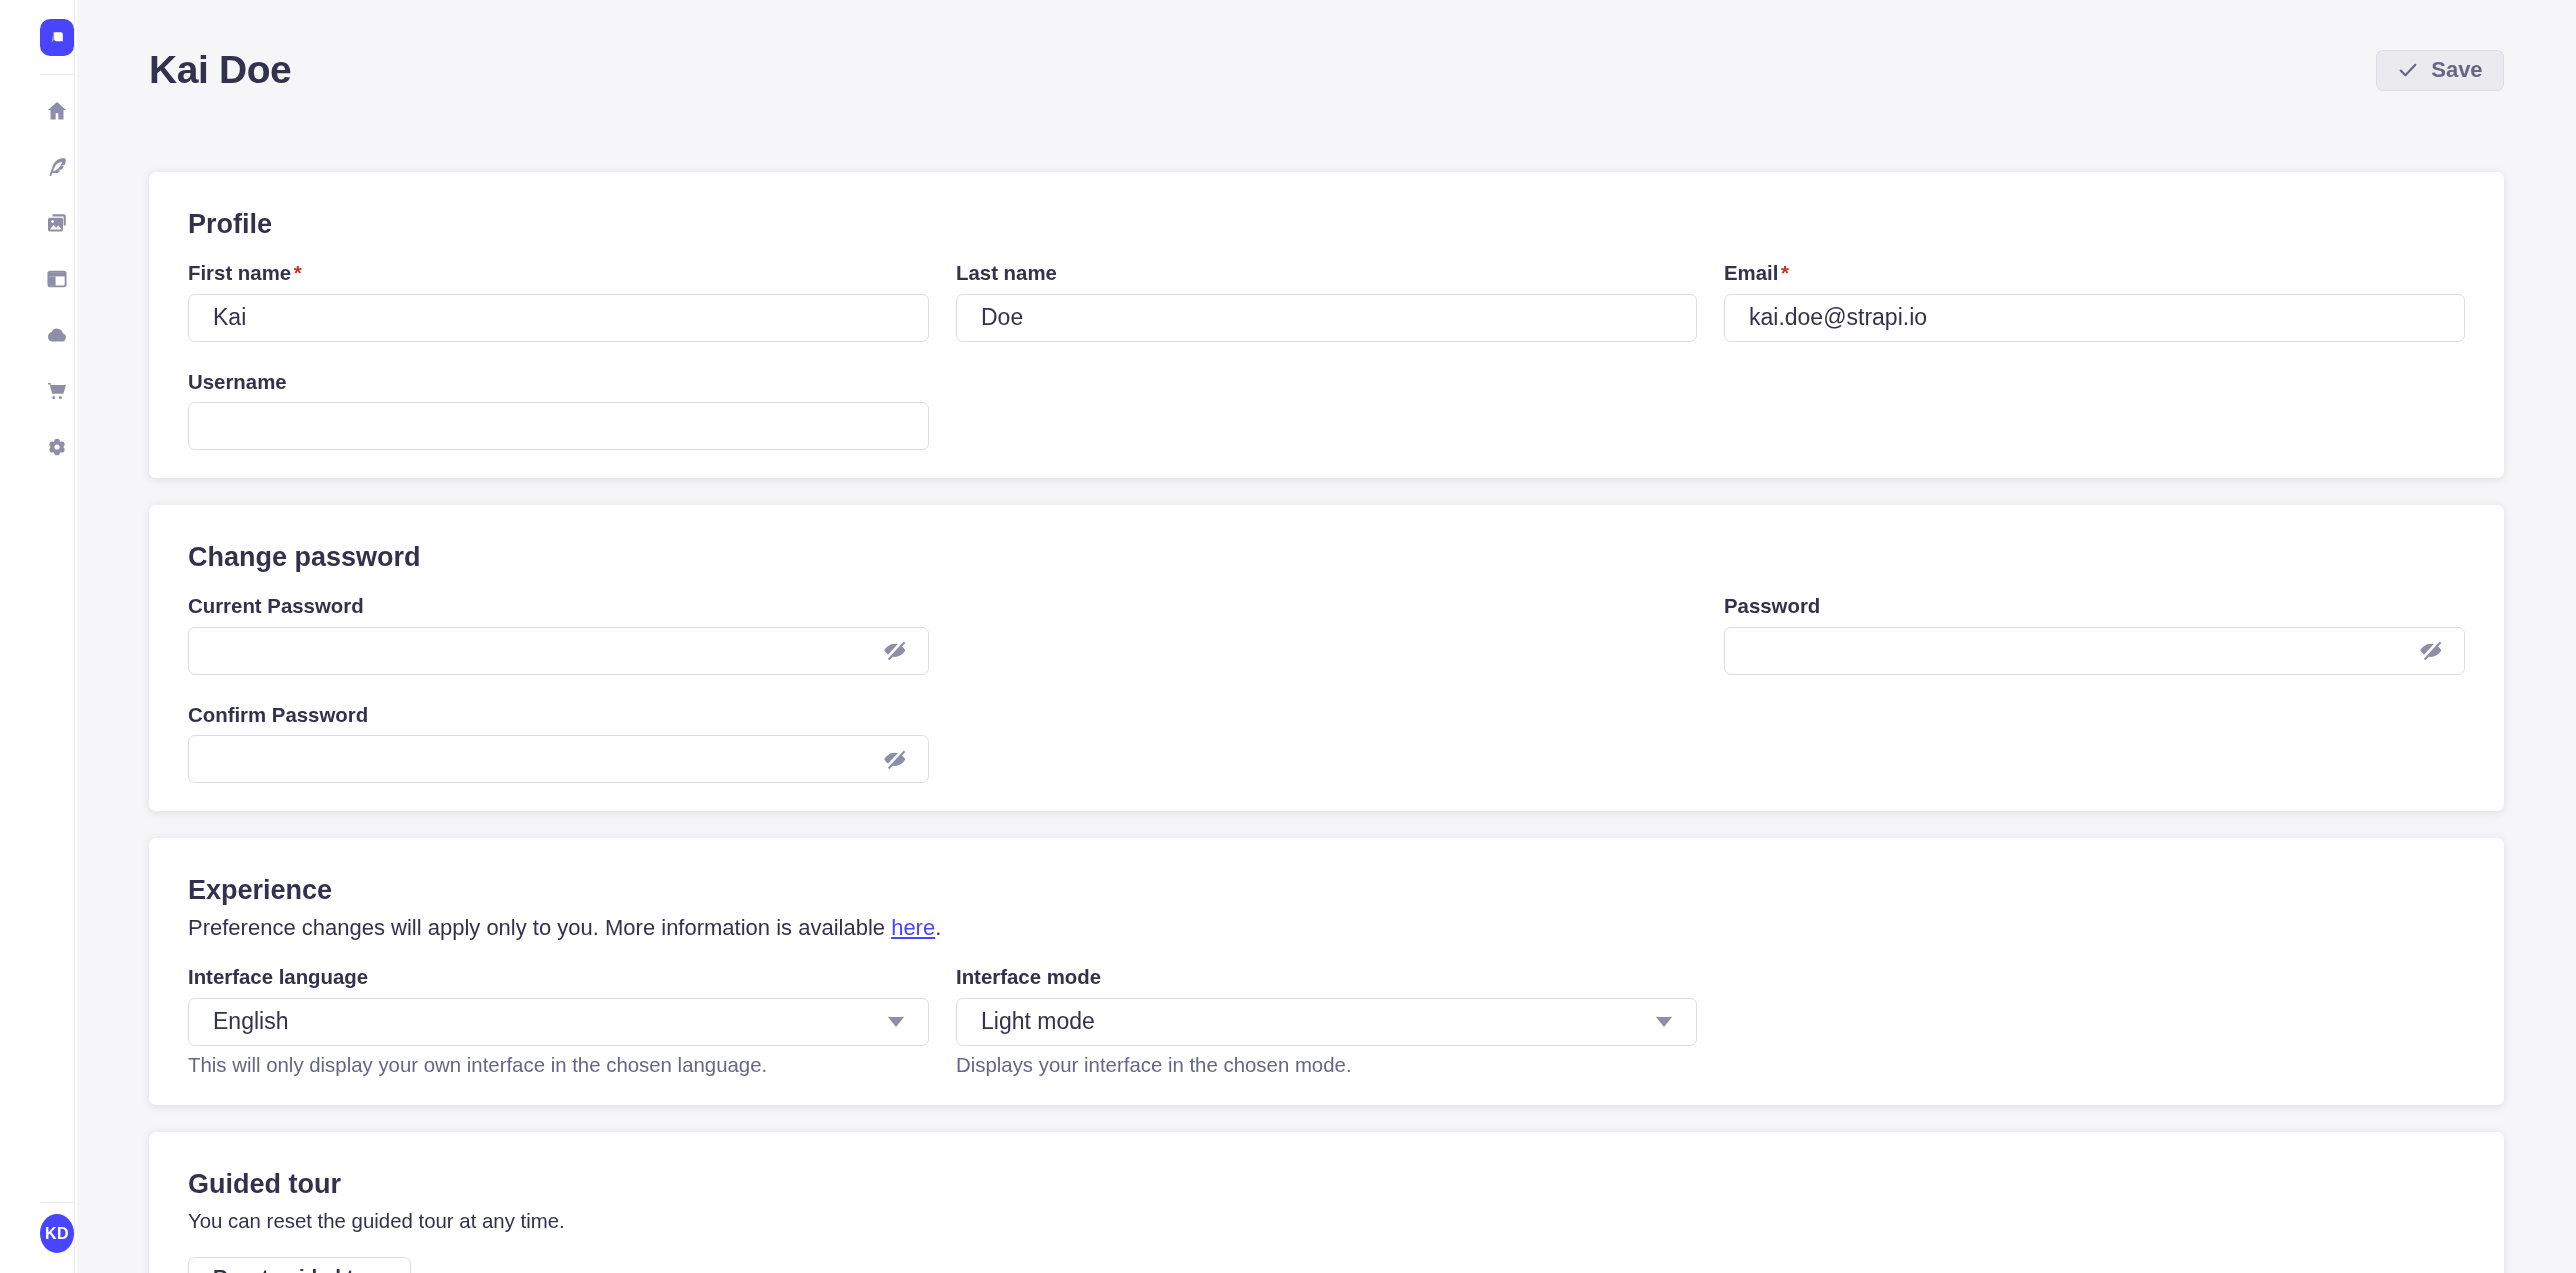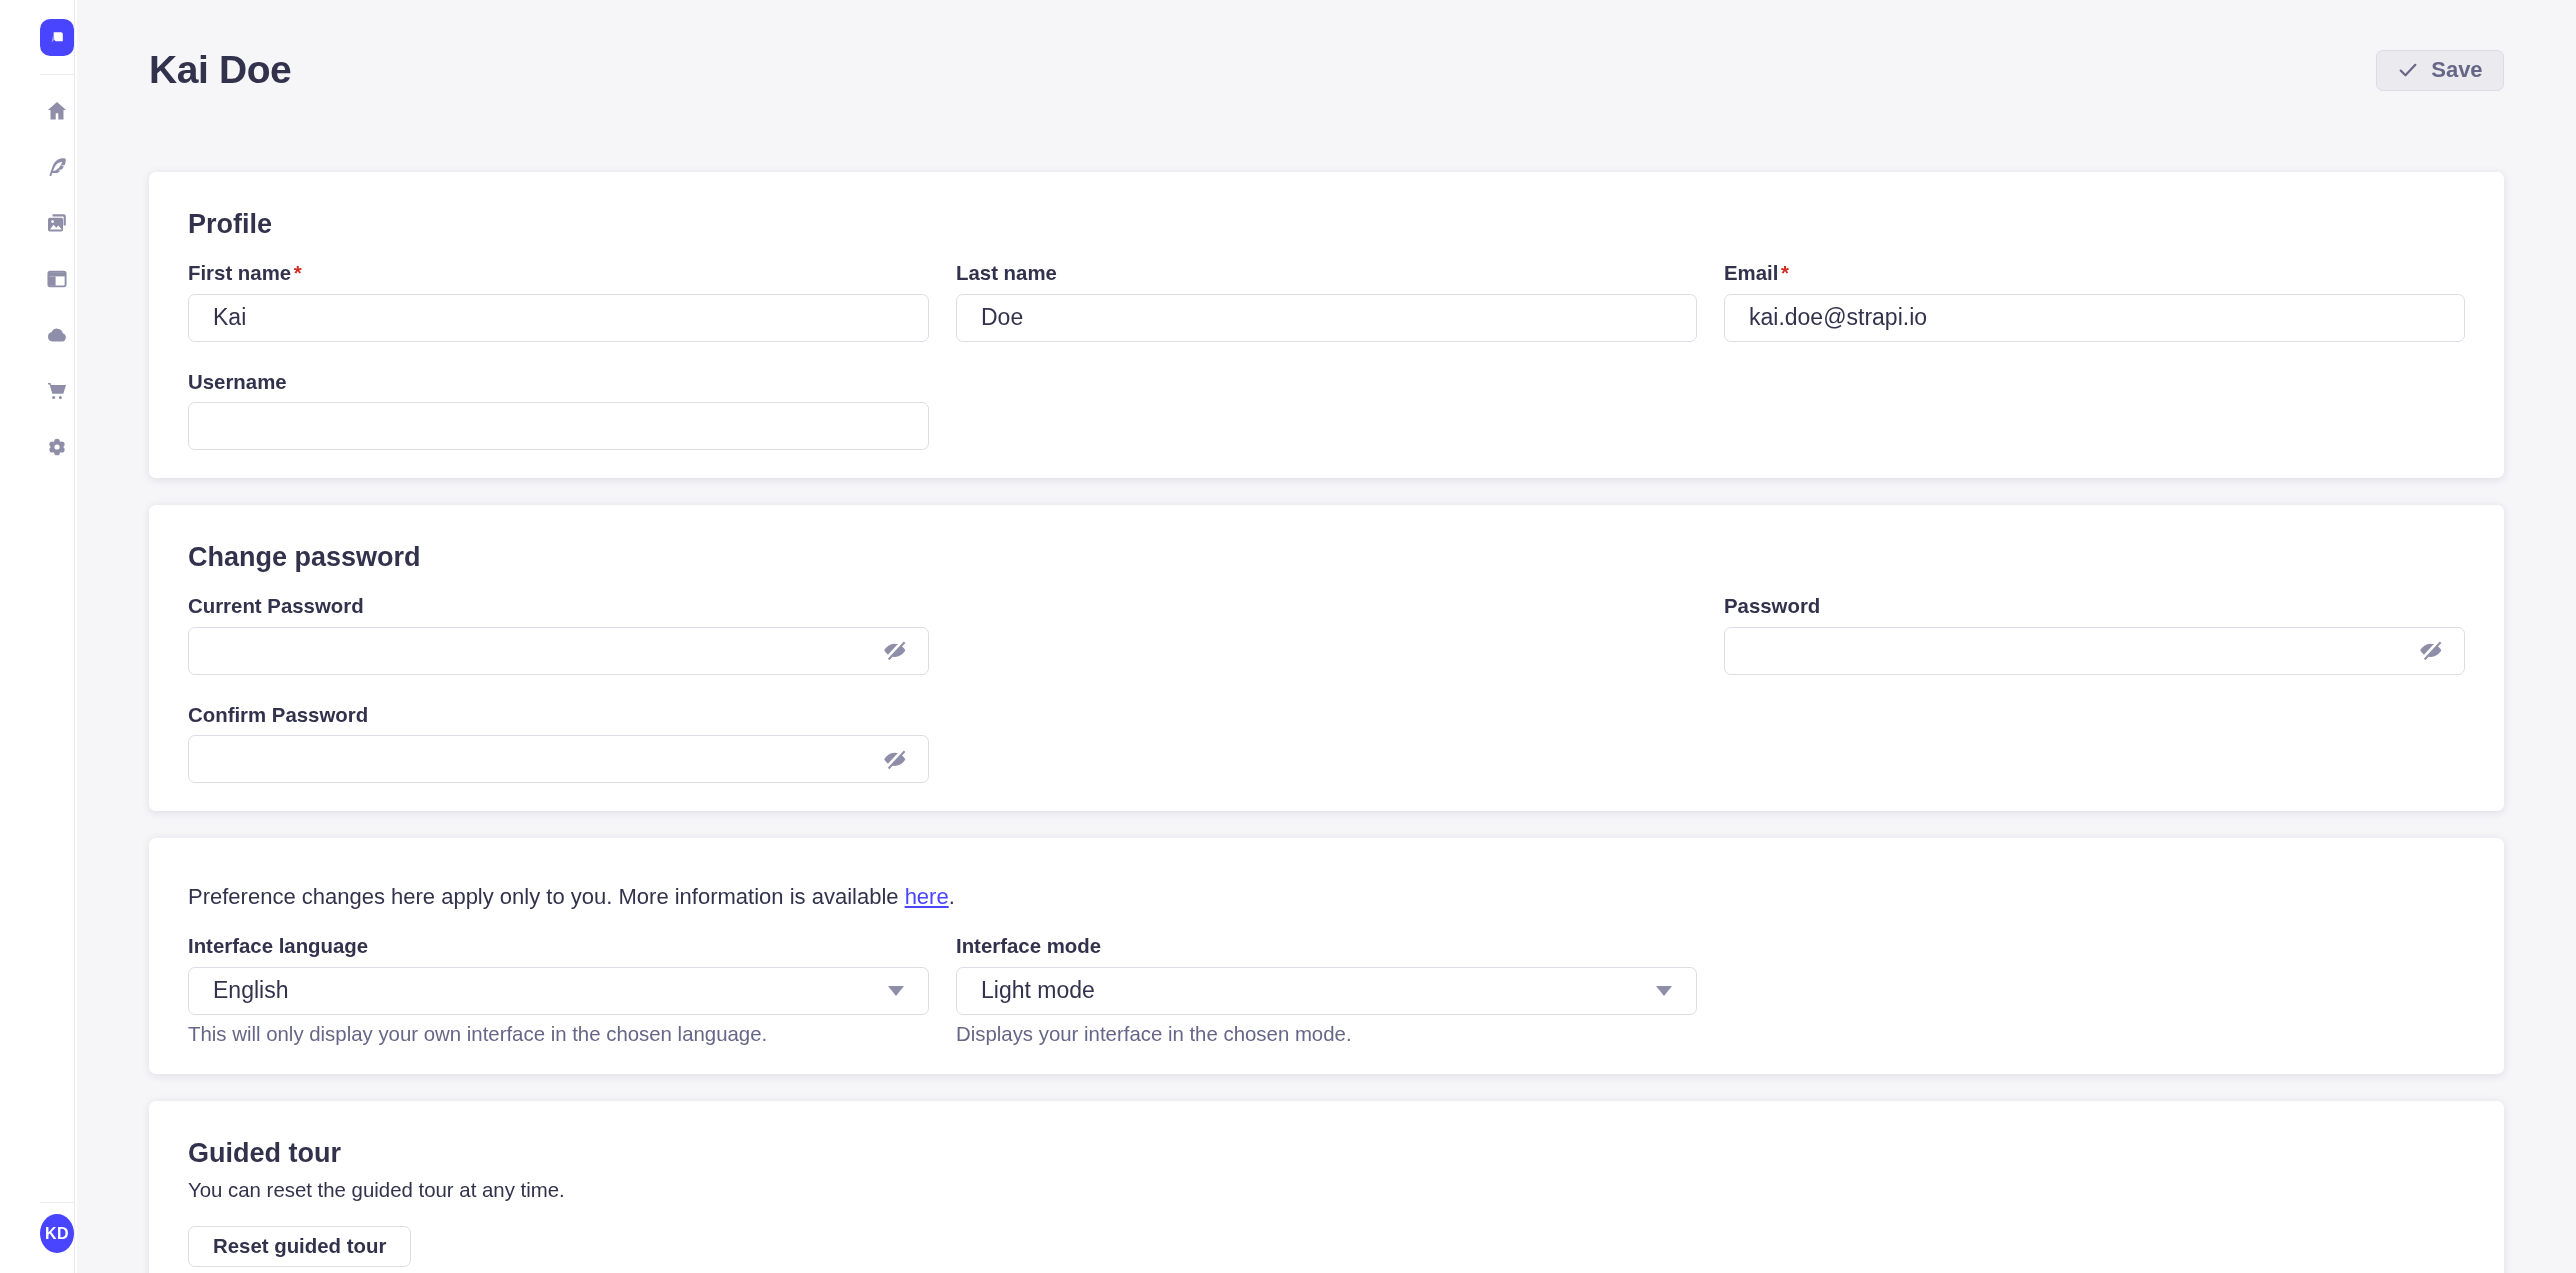--- a/index.html
+++ b/index.html
@@ -261,21 +261,22 @@
                 <line x1="4.2" y1="20.2" x2="19.6" y2="3.6" stroke="#ffffff" stroke-width="3.4"></line>
                 <line x1="6.2" y1="20.6" x2="21.2" y2="4.4" stroke="#8e8ea9" stroke-width="1.9"></line>
               </svg>
             </button>
           </div>
         </div>
       </div>
     </section>
 
     <section class="card">
-      <p class="subtitle"><span>Preference changes here apply only to you. More information is available </span><a href="#">here</a><span>.</span></p>
+      <h2 class="card-title">Experience</h2>
+      <p class="subtitle"><span>Preference changes will apply only to you. More information is available </span><a href="#">here</a><span>.</span></p>
       <div class="form-grid">
         <div class="field">
           <label class="field-label">Interface language</label>
           <div class="select-box">
             <span>English</span>
             <span class="caret-down"></span>
           </div>
           <div class="hint">This will only display your own interface in the chosen language.</div>
         </div>
         <div class="field">

